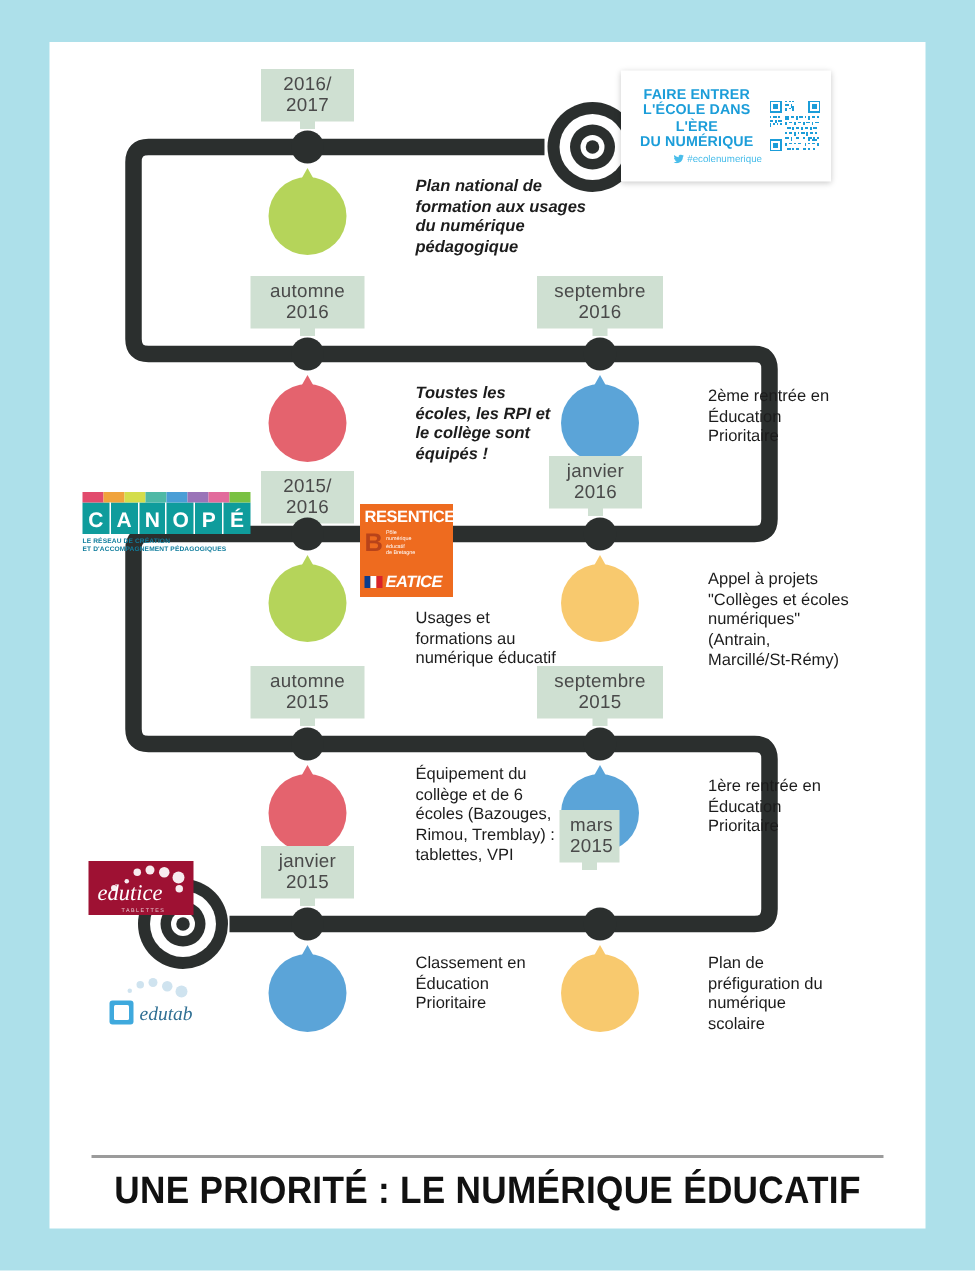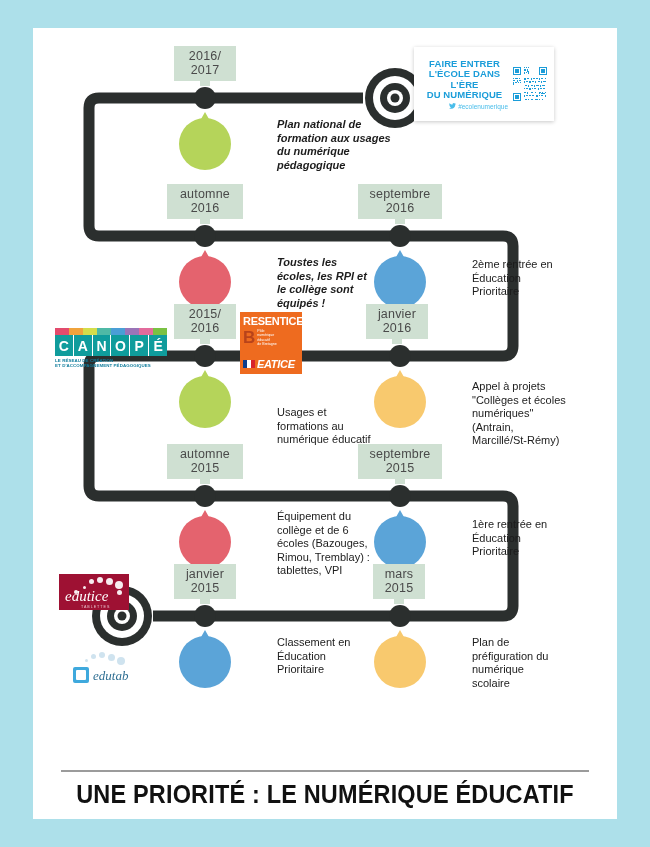--- a/index.html
+++ b/index.html
@@ -285,21 +285,21 @@
 2016</div>
     <div class="dot" style="left:356px; top:197px;"></div>
     <div class="drop" style="left:341px; top:222px; color:#5ba4d8;">
       <span class="tip"></span>
         <span class="bulb" style="background:#5ba4d8;"></span>
     </div>
     <div class="evt" style="left:403px; top:230px; width:140px;">2ème rentrée en
 Éducation
 Prioritaire</div>
 
-    <div class="chip" style="left:141px; top:276px; width:62px;">2015/
+    <div class="chip" style="left:141px; top:286px; width:62px;">2015/
 2016</div>
     <div class="dot" style="left:161px; top:317px;"></div>
     <div class="drop" style="left:146px; top:342px; color:#b5d45a;">
       <span class="tip"></span>
         <span class="bulb" style="background:#b5d45a;"></span>
     </div>
     <div class="evt" style="left:208px; top:378px; width:130px;">Usages et
 formations au
 numérique éducatif</div>
 
@@ -319,21 +319,21 @@
         <span>A</span>
         <span>N</span>
         <span>O</span>
         <span>P</span>
         <span>É</span>
       </div>
       <div class="canope-sub">LE RÉSEAU DE CRÉATION</div>
       <div class="canope-sub" style="margin-top:0">ET D'ACCOMPAGNEMENT PÉDAGOGIQUES</div>
     </div>
 
-    <div class="logo logo-resentice" style="left:207px; top:284px;">
+    <div class="logo logo-resentice" style="left:207px; top:308px;">
       <div class="res-top">RESENTICE</div>
       <div class="res-mid">
         <span class="b">B</span>
         <span class="s" style="white-space:pre-line">Pôle
 numérique
 éducatif
 de Bretagne</span>
       </div>
       <div class="res-bot">
         <span class="res-flag">
@@ -408,21 +408,21 @@
 2015</div>
     <div class="dot" style="left:161px; top:577px;"></div>
     <div class="drop" style="left:146px; top:602px; color:#5ba4d8;">
       <span class="tip"></span>
         <span class="bulb" style="background:#5ba4d8;"></span>
     </div>
     <div class="evt" style="left:208px; top:608px; width:140px;">Classement en
 Éducation
 Prioritaire</div>
 
-    <div class="chip" style="left:340px; top:536px; width:52px;">mars
+    <div class="chip" style="left:340px; top:512px; width:40px;">mars
 2015</div>
     <div class="dot" style="left:356px; top:577px;"></div>
     <div class="drop" style="left:341px; top:602px; color:#f8c96e;">
       <span class="tip"></span>
         <span class="bulb" style="background:#f8c96e;"></span>
     </div>
     <div class="evt" style="left:403px; top:608px; width:140px;">Plan de
 préfiguration du
 numérique
 scolaire</div>

